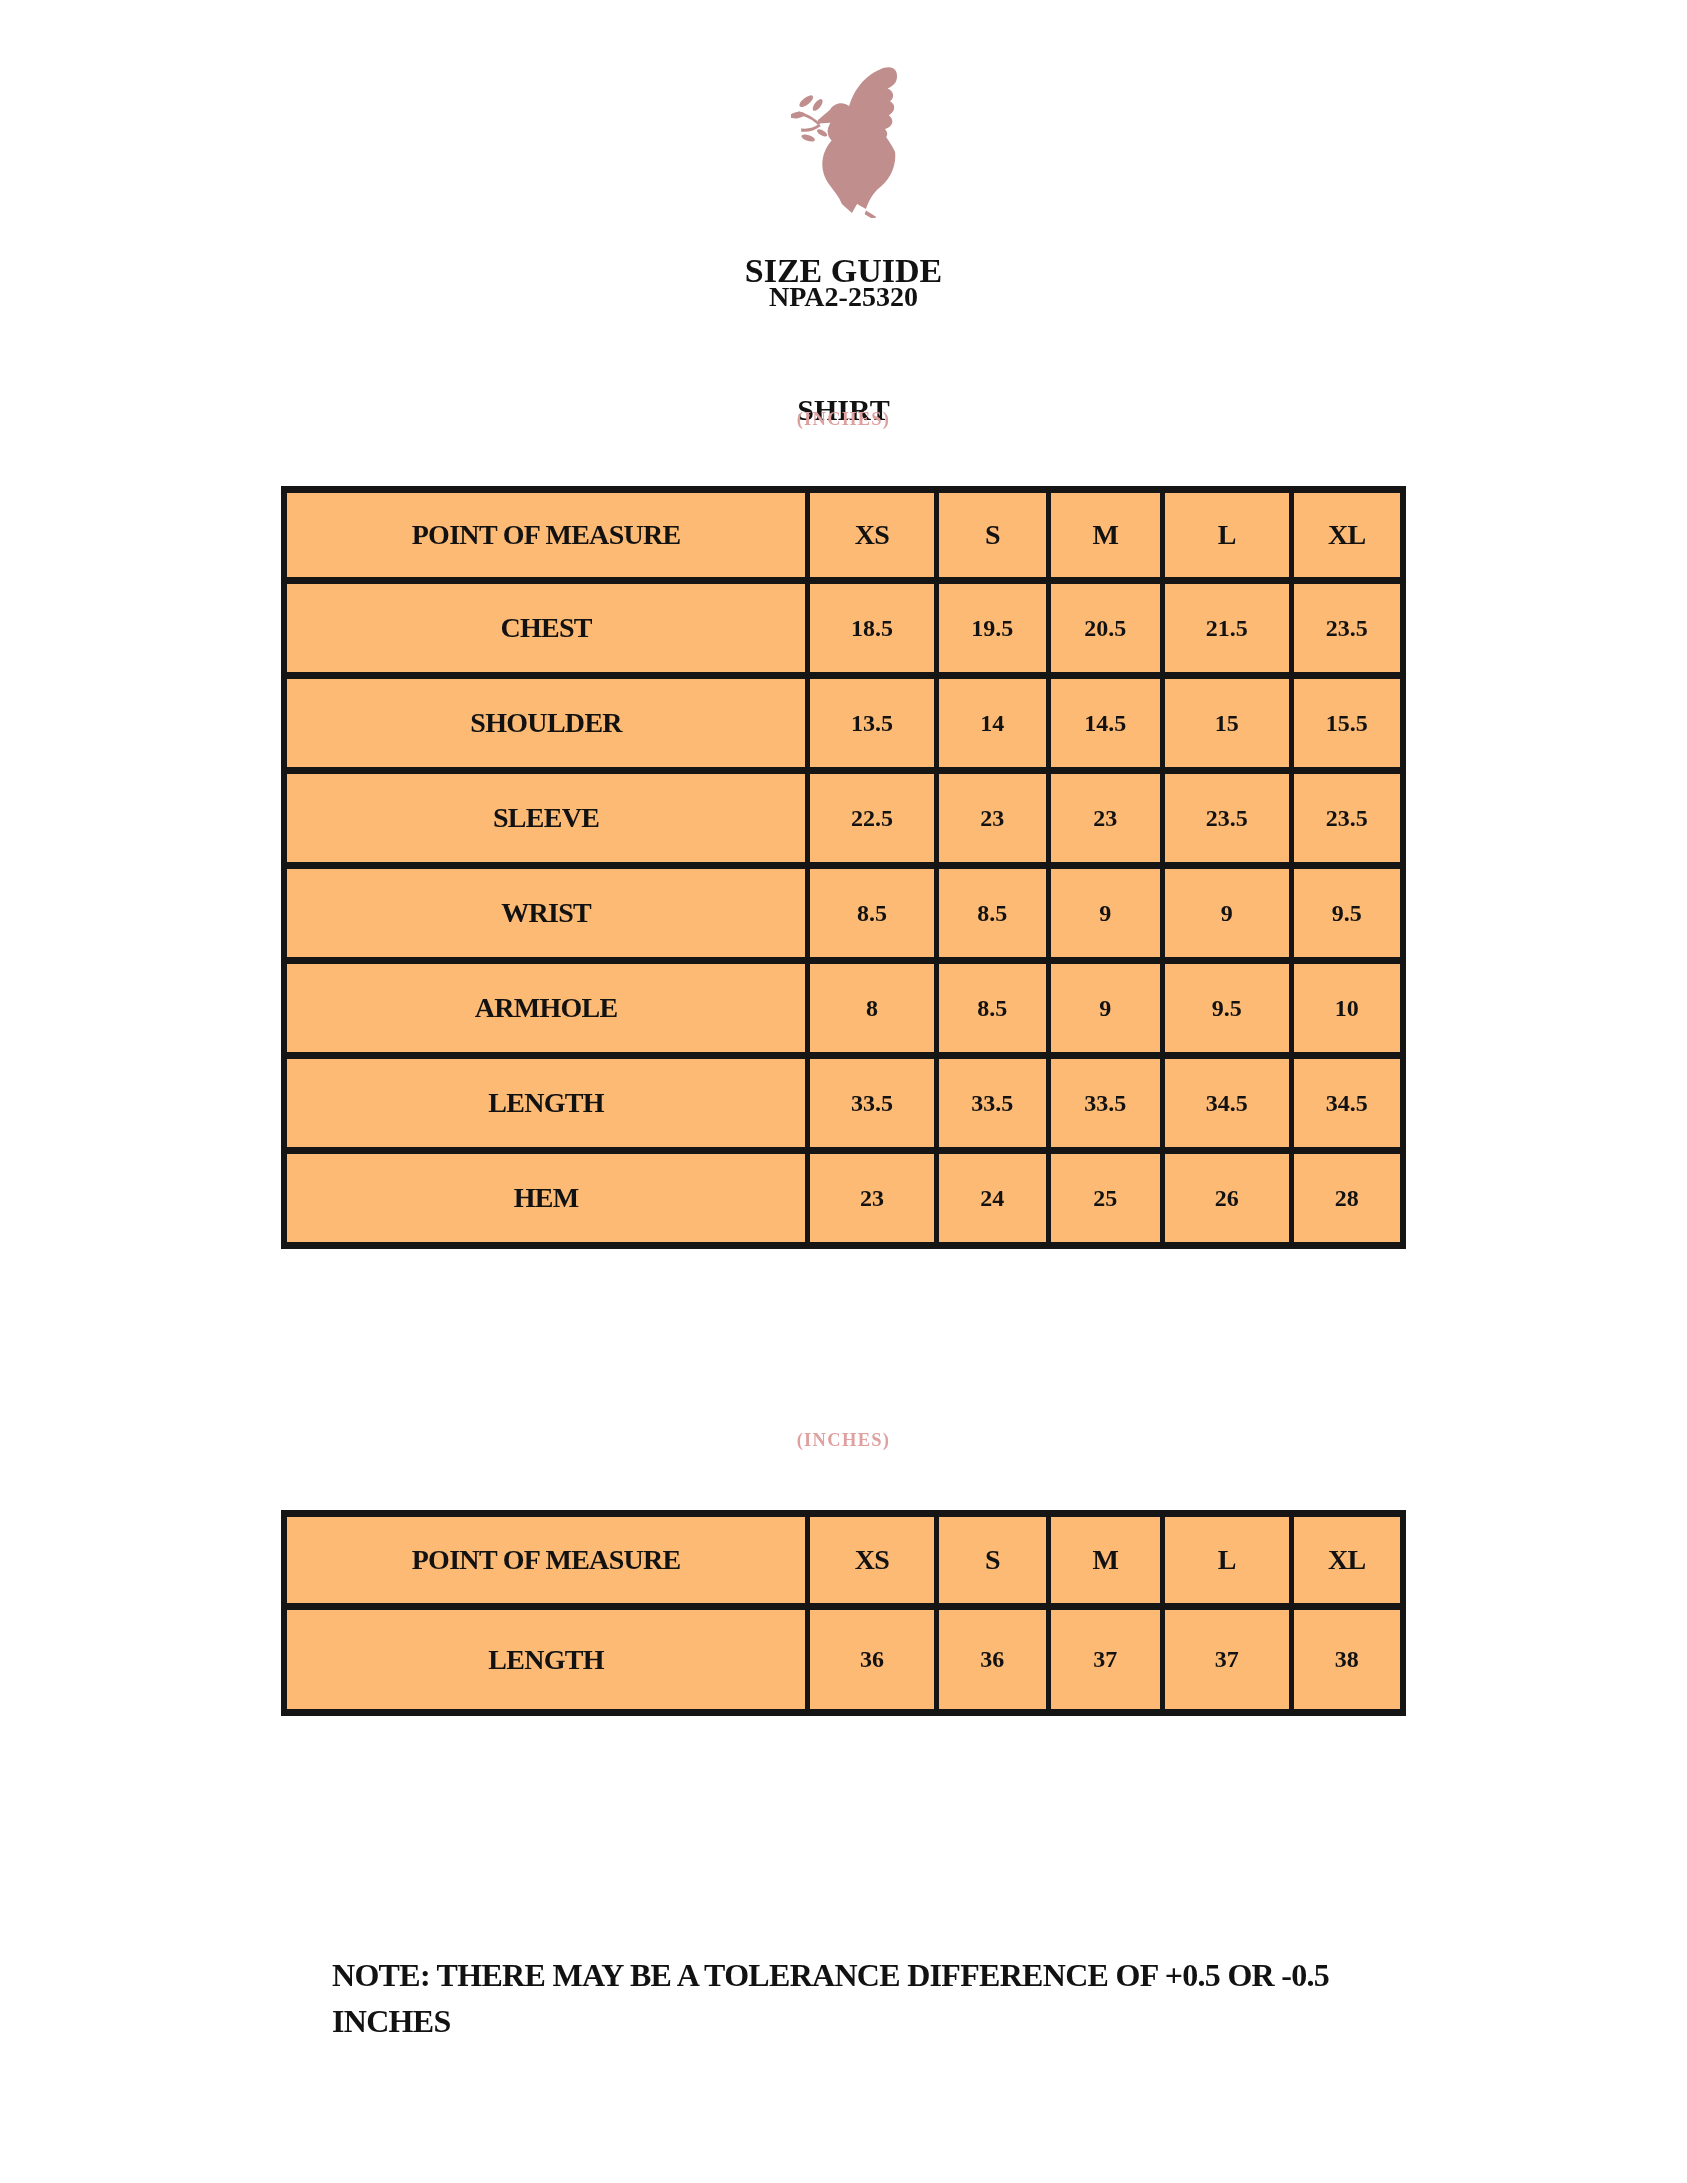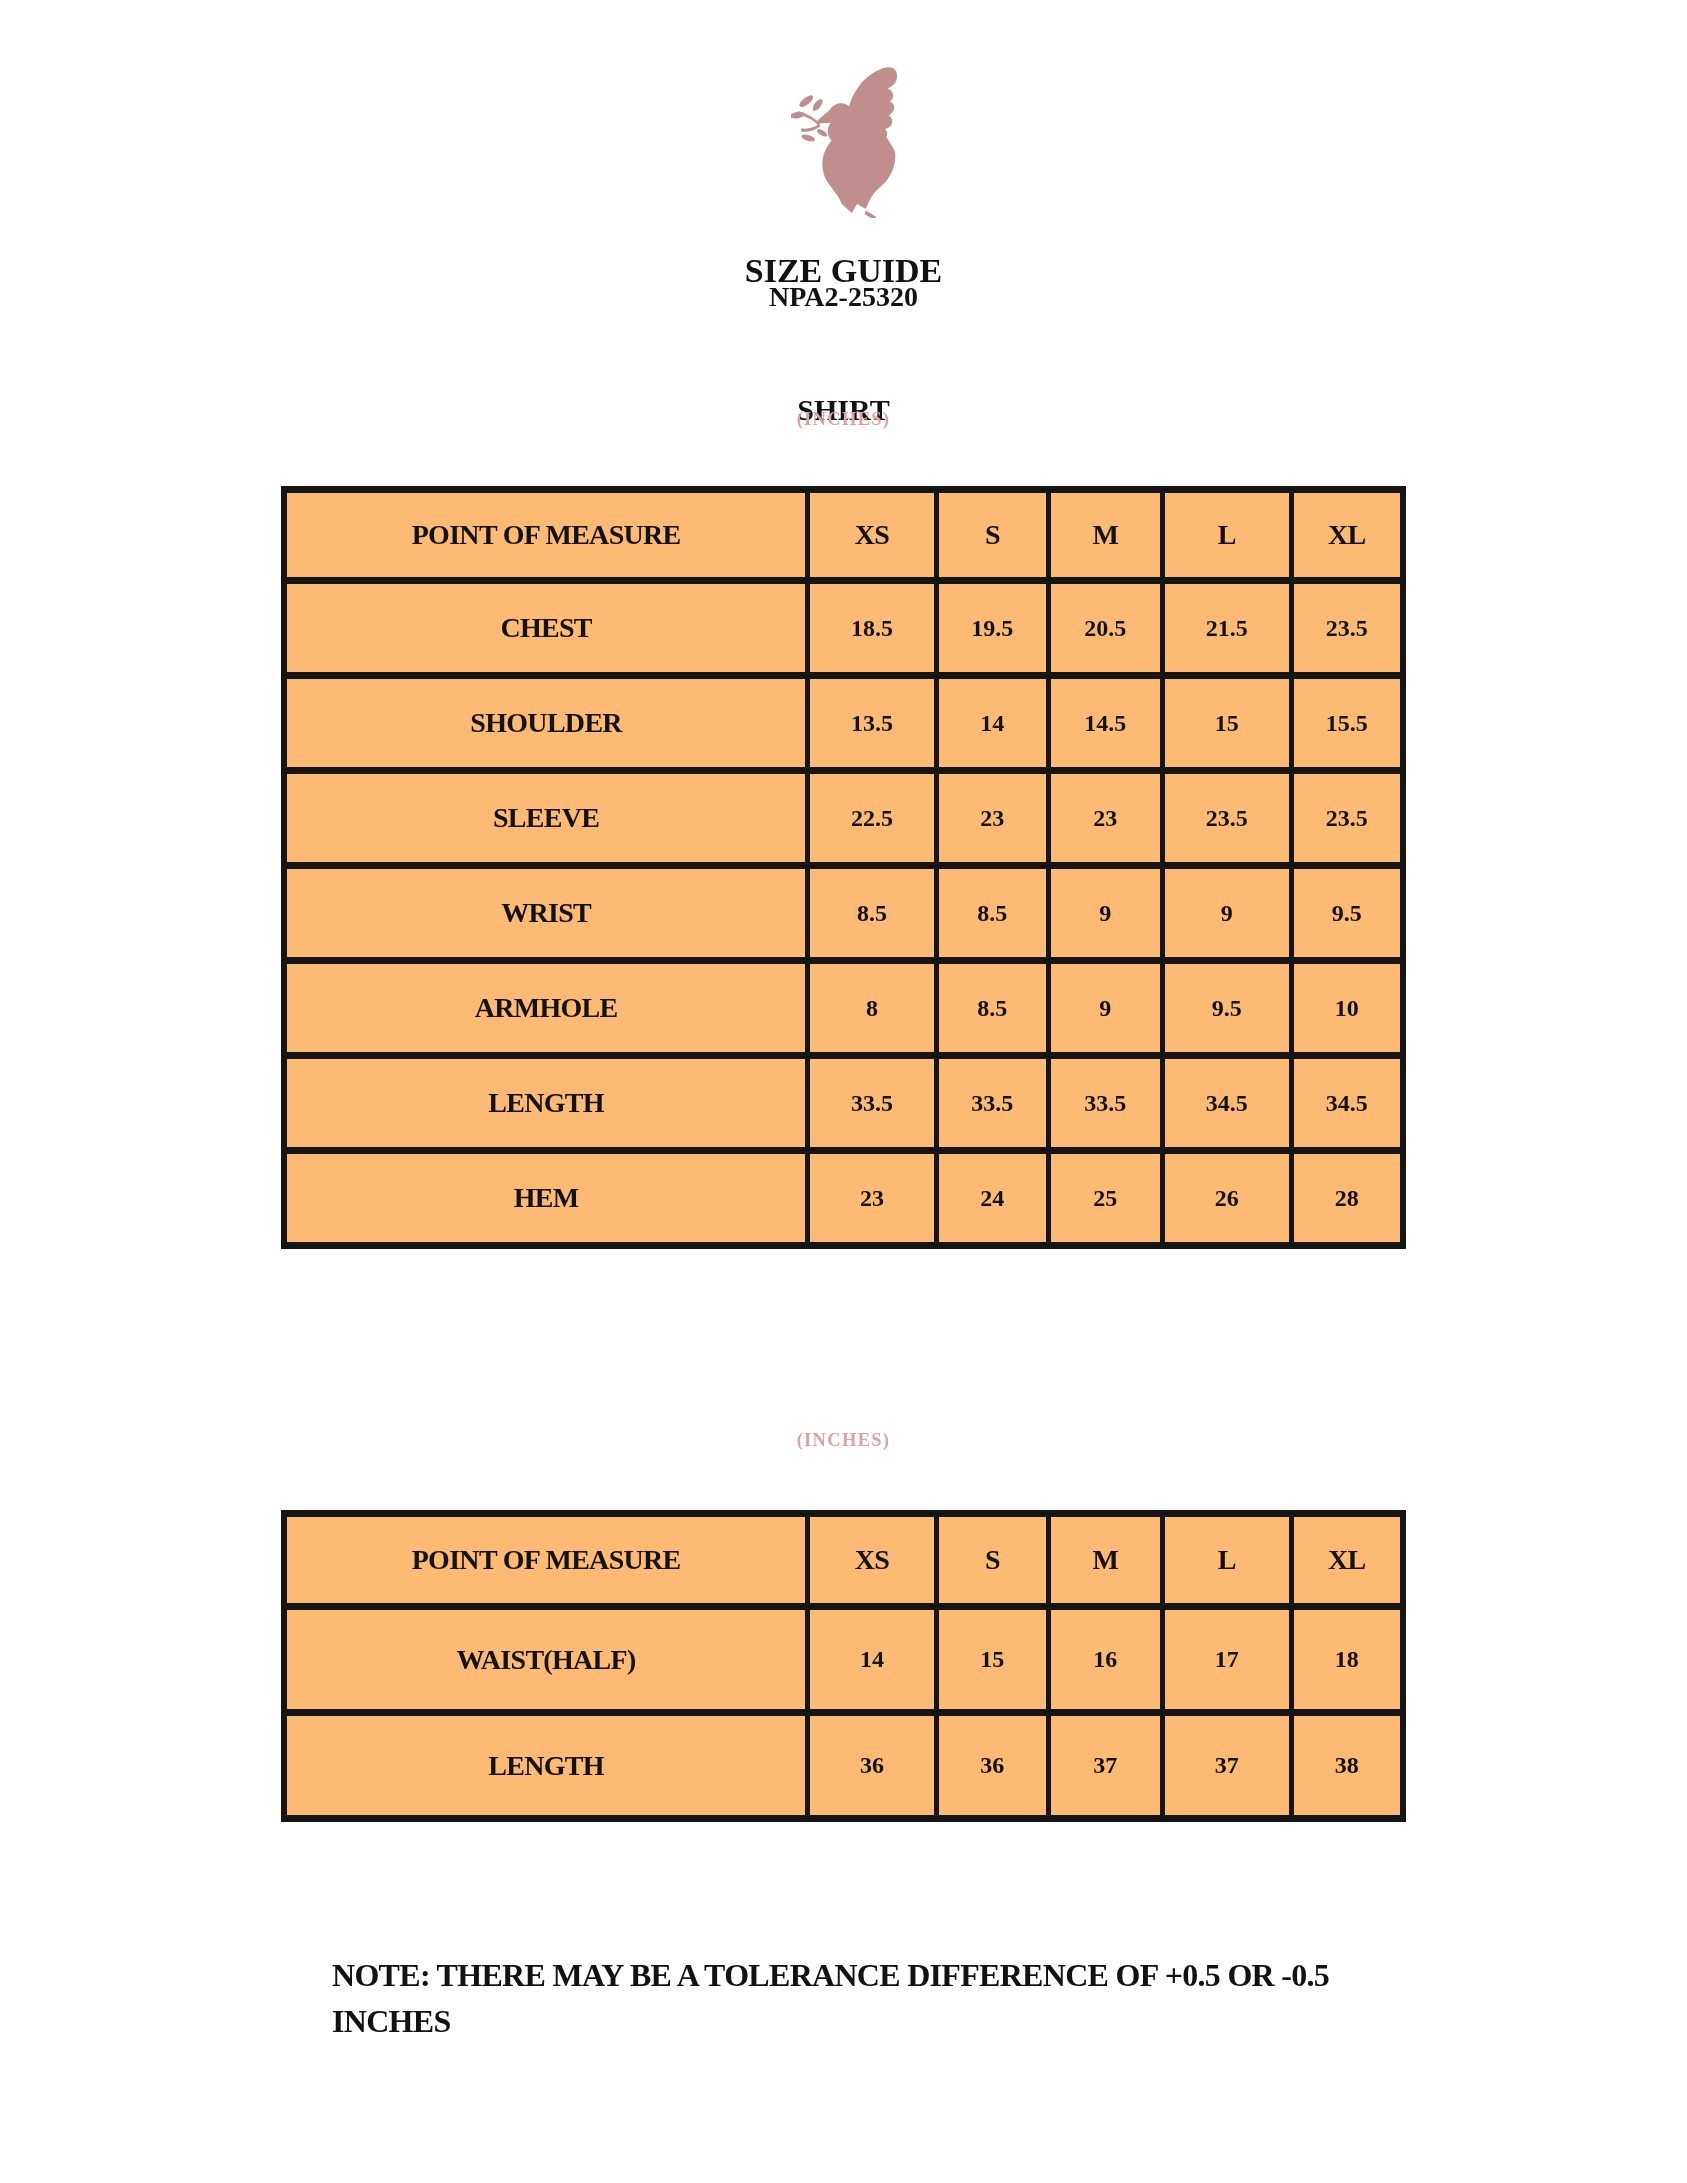--- a/index.html
+++ b/index.html
@@ -240,28 +240,20 @@
           <th>POINT OF MEASURE</th>
           <th>XS</th>
           <th>S</th>
           <th>M</th>
           <th>L</th>
           <th>XL</th>
         </tr>
       </thead>
       <tbody>
         <tr>
-          <td class="label">WAIST(HALF)</td>
-          <td class="val">14</td>
-          <td class="val">15</td>
-          <td class="val">16</td>
-          <td class="val">17</td>
-          <td class="val">18</td>
-        </tr>
-        <tr>
           <td class="label">LENGTH</td>
           <td class="val">36</td>
           <td class="val">36</td>
           <td class="val">37</td>
           <td class="val">37</td>
           <td class="val">38</td>
         </tr>
       </tbody>
     </table>
 

